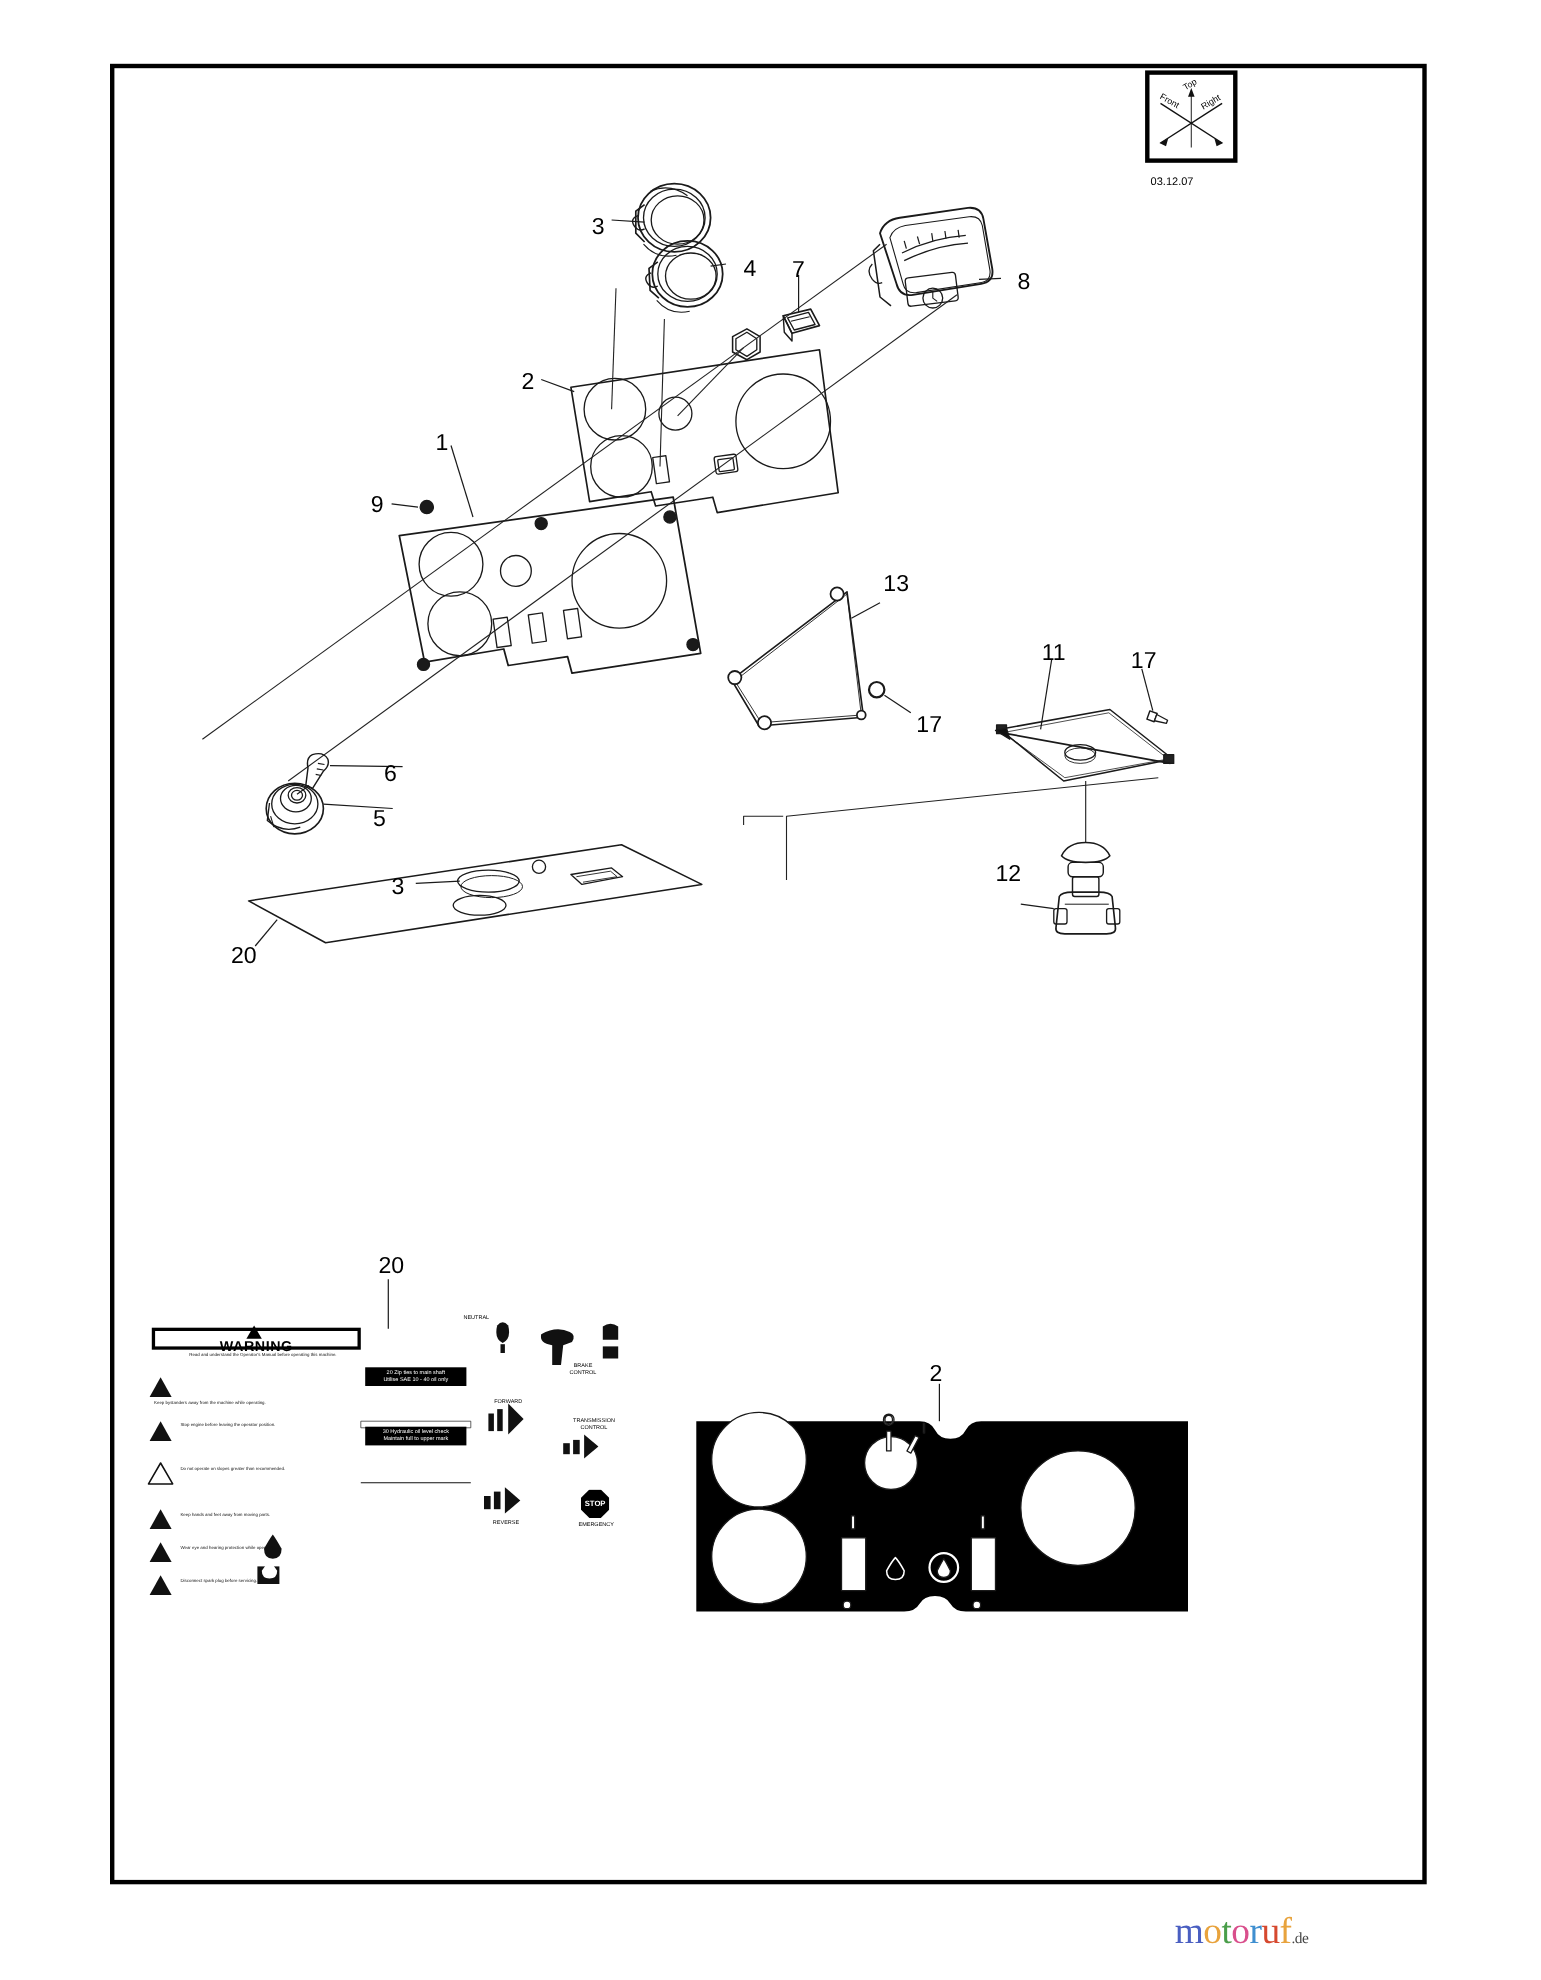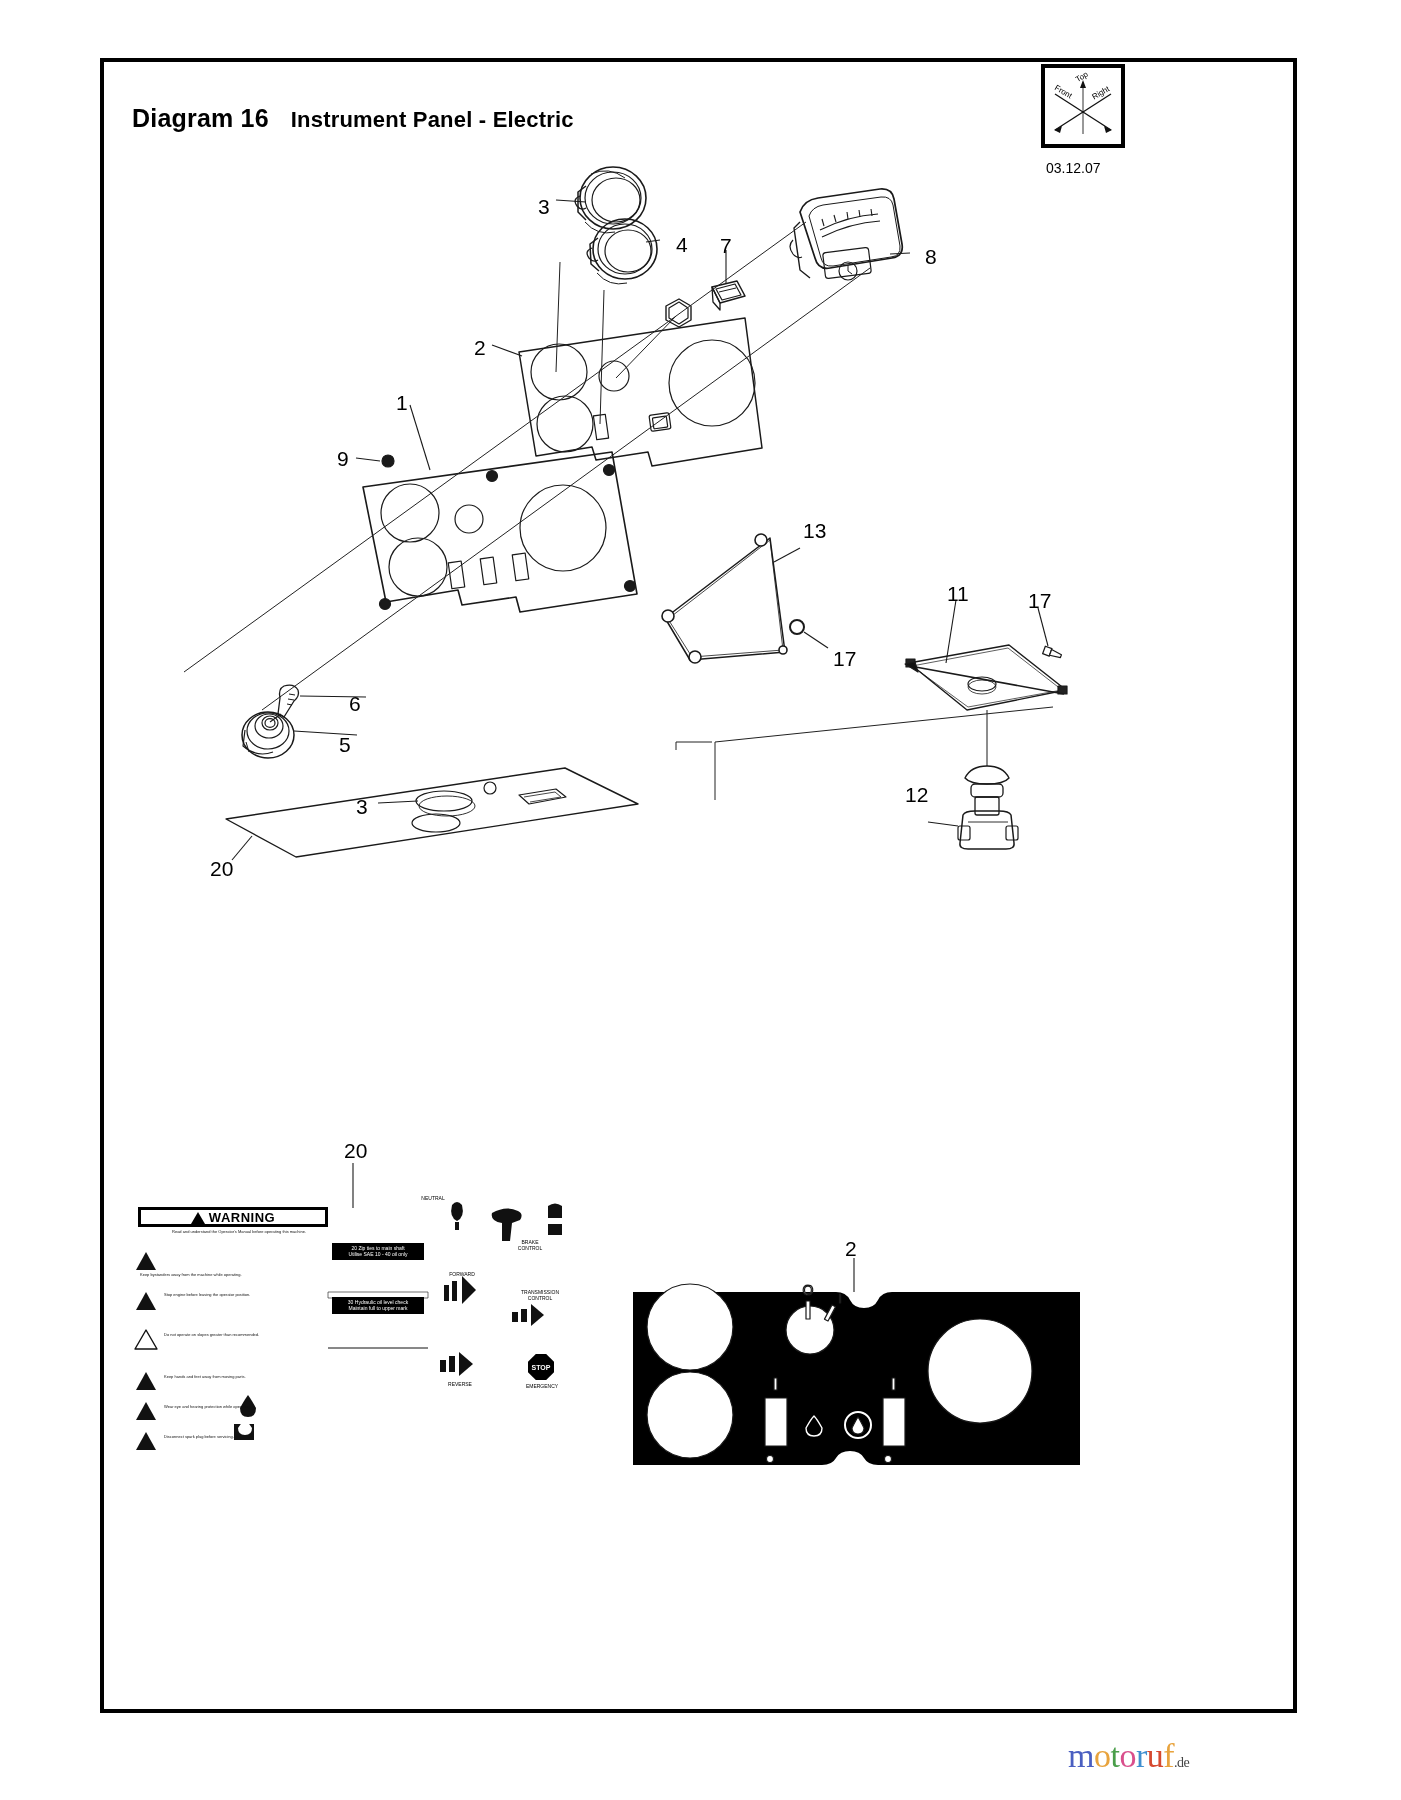--- a/index.html
+++ b/index.html
@@ -10,35 +10,35 @@
   .frame{position:absolute;left:100px;top:58px;width:1197px;height:1655px;
          border:4px solid #000;background:#fff;box-sizing:border-box;}
 
   .title{position:absolute;left:132px;top:104px;font-size:25px;font-weight:bold;
          letter-spacing:.2px;white-space:nowrap;}
   .title .num{font-size:25px;font-weight:bold;}
   .title .sub{font-size:22px;font-weight:bold;margin-left:22px;}
 
   .compass-box{position:absolute;left:1041px;top:64px;width:84px;height:84px;
                border:4px solid #000;box-sizing:border-box;background:#fff;}
-  .compass-date{position:absolute;left:1046px;top:160px;font-size:14px;}
+  .compass-date{position:absolute;left:1046px;top:160px;font-size:10px;}
 
   .num-lbl{position:absolute;font-size:21px;font-family:"Liberation Sans",sans-serif;
            color:#000;line-height:1;}
 
   svg.art{position:absolute;left:0;top:0;width:1401px;height:1800px;
           pointer-events:none;}
 
   .logo{position:absolute;left:1068px;top:1737px;font-family:"Liberation Serif",serif;
         font-size:34px;letter-spacing:-0.5px;white-space:nowrap;}
   .logo .de{font-size:14px;color:#444;}
 
   .warn-box{position:absolute;left:138px;top:1207px;width:190px;height:20px;
             border:3px solid #000;box-sizing:border-box;background:#fff;
-            display:flex;align-items:center;justify-content:center;}
+            display:flex;align-items:center;justify-content:center;flex-direction:column;}
   .warn-box .wtxt{font-size:13px;font-weight:bold;letter-spacing:.5px;}
   .warn-tri{display:inline-block;width:0;height:0;border-left:7px solid transparent;
             border-right:7px solid transparent;border-bottom:12px solid #000;
             margin-right:4px;position:relative;top:1px;}
   .blurb{position:absolute;font-size:4px;color:#111;line-height:1.25;
          font-family:"Liberation Sans",sans-serif;word-break:break-word;}
   .decal-blk{position:absolute;background:#000;color:#fff;font-size:5px;
              display:flex;align-items:center;justify-content:center;text-align:center;
              line-height:1.15;padding:1px 2px;box-sizing:border-box;}
   .tiny-cap{position:absolute;font-size:5px;text-align:center;line-height:1.1;}
@@ -47,23 +47,20 @@
             justify-content:center;
             clip-path:polygon(30% 0,70% 0,100% 30%,100% 70%,70% 100%,30% 100%,0 70%,0 30%);}
 </style>
 </head>
 <body>
 
 <div id="page">
 
   <div class="frame"></div>
 
-  <div class="title">
-    <span class="num">Diagram 16</span><span class="sub">Instrument Panel - Electric</span>
-  </div>
 
   <div class="compass-box">
     <svg width="76" height="76" viewBox="0 0 76 76">
       <line x1="38" y1="14" x2="38" y2="66" stroke="#333" stroke-width="1"></line>
       <line x1="10" y1="62" x2="66" y2="26" stroke="#111" stroke-width="1.3"></line>
       <line x1="66" y1="62" x2="10" y2="26" stroke="#111" stroke-width="1.3"></line>
       <polygon points="38,12 35,20 41,20" fill="#111"></polygon>
       <polygon points="9,62 17,58 15,65" fill="#111"></polygon>
       <polygon points="67,62 59,58 61,65" fill="#111"></polygon>
       <text x="38" y="11" font-size="8" text-anchor="middle" transform="rotate(-30 38 11)" font-family="Liberation Sans, sans-serif">Top</text>

